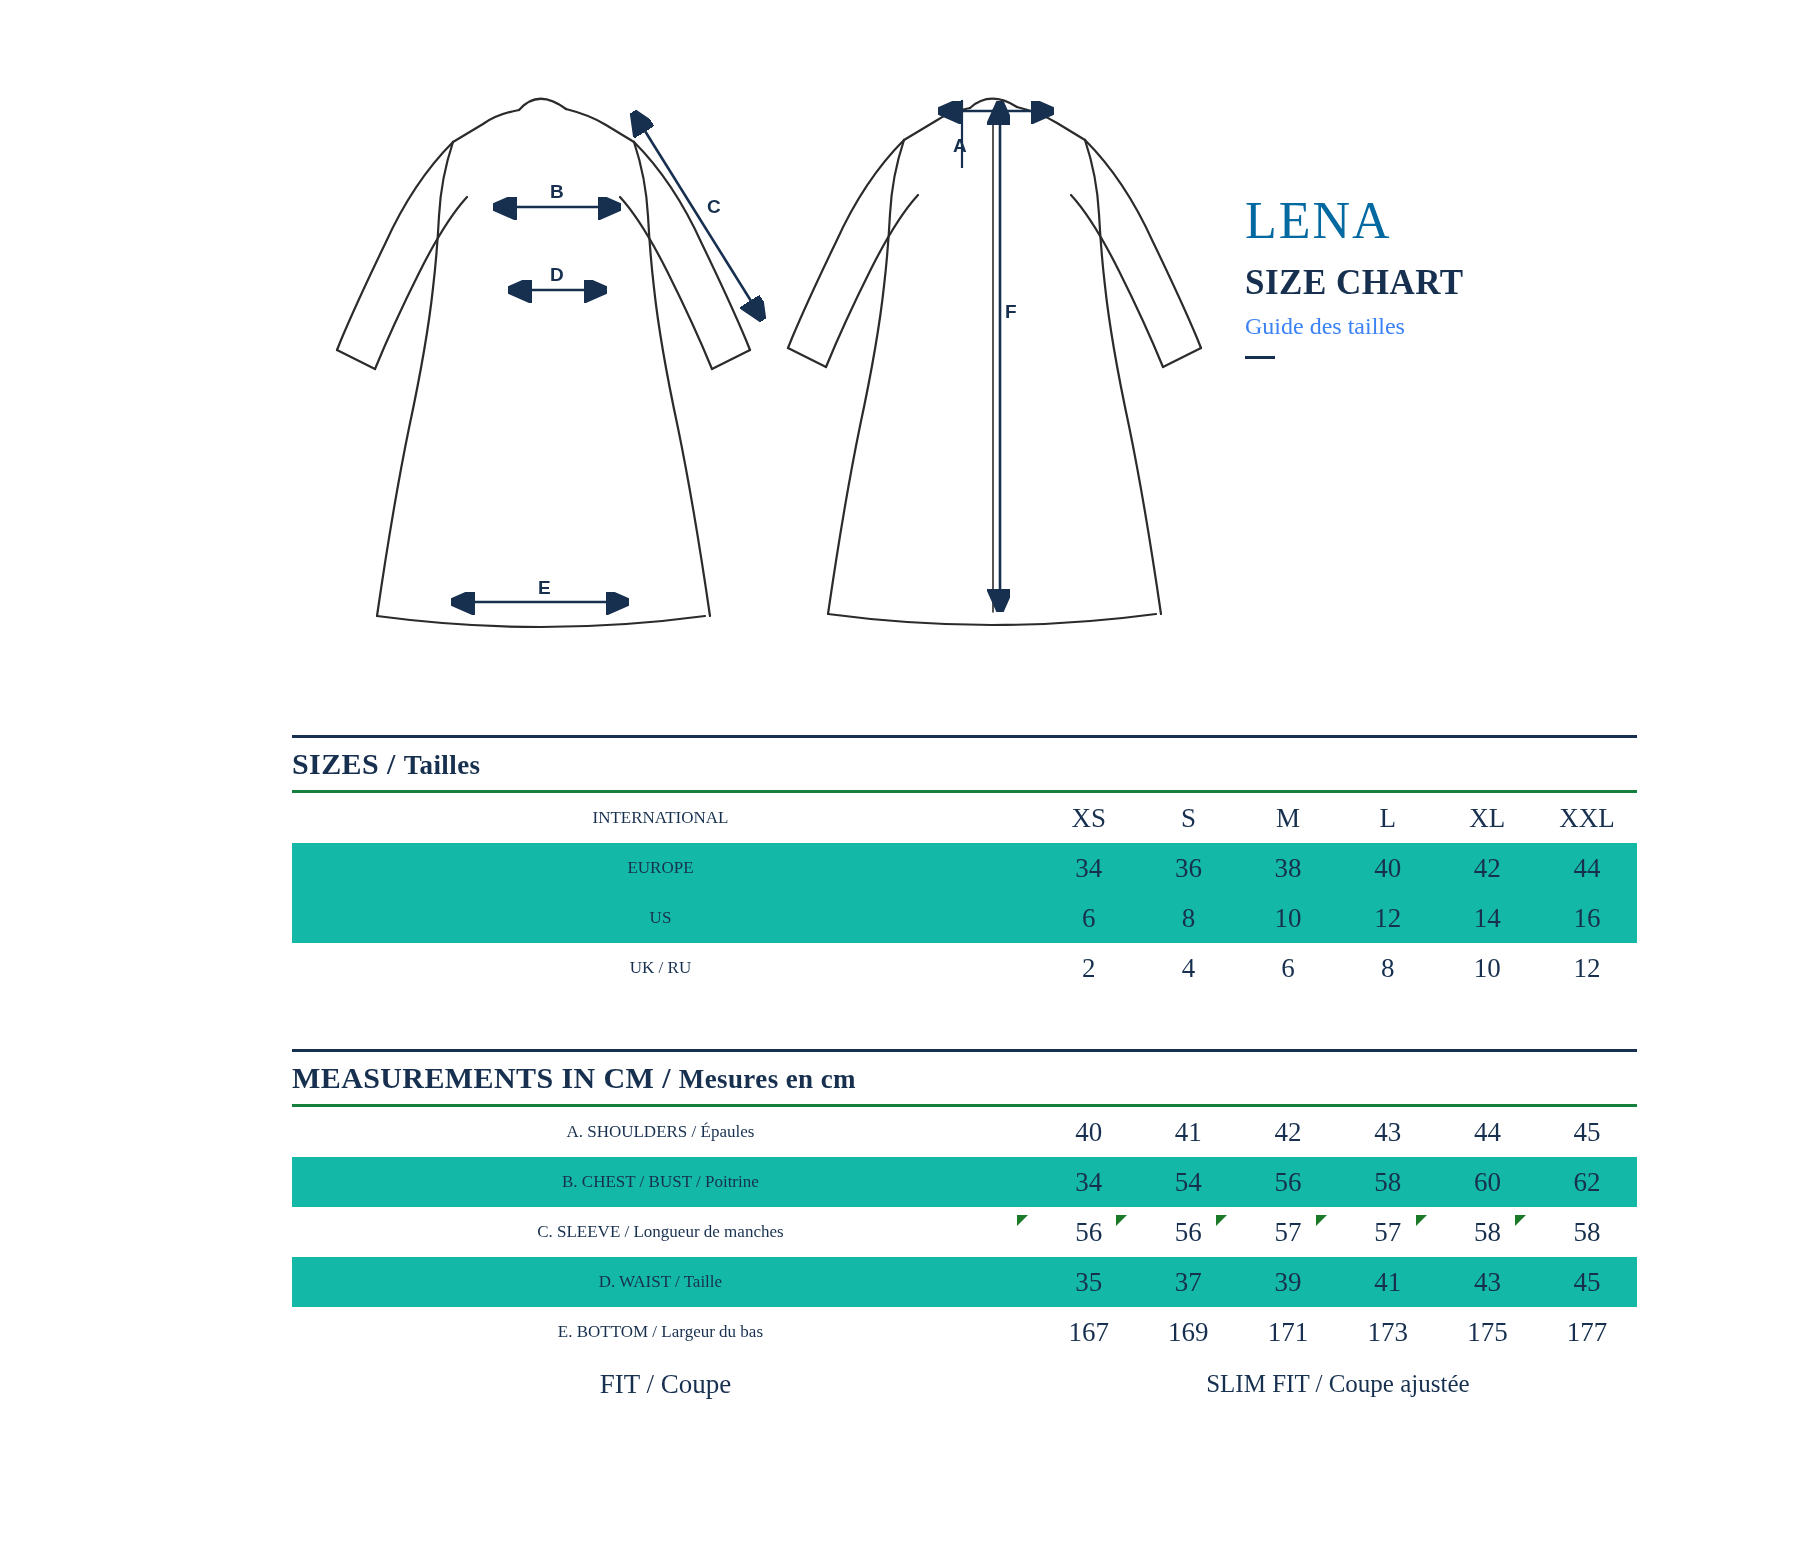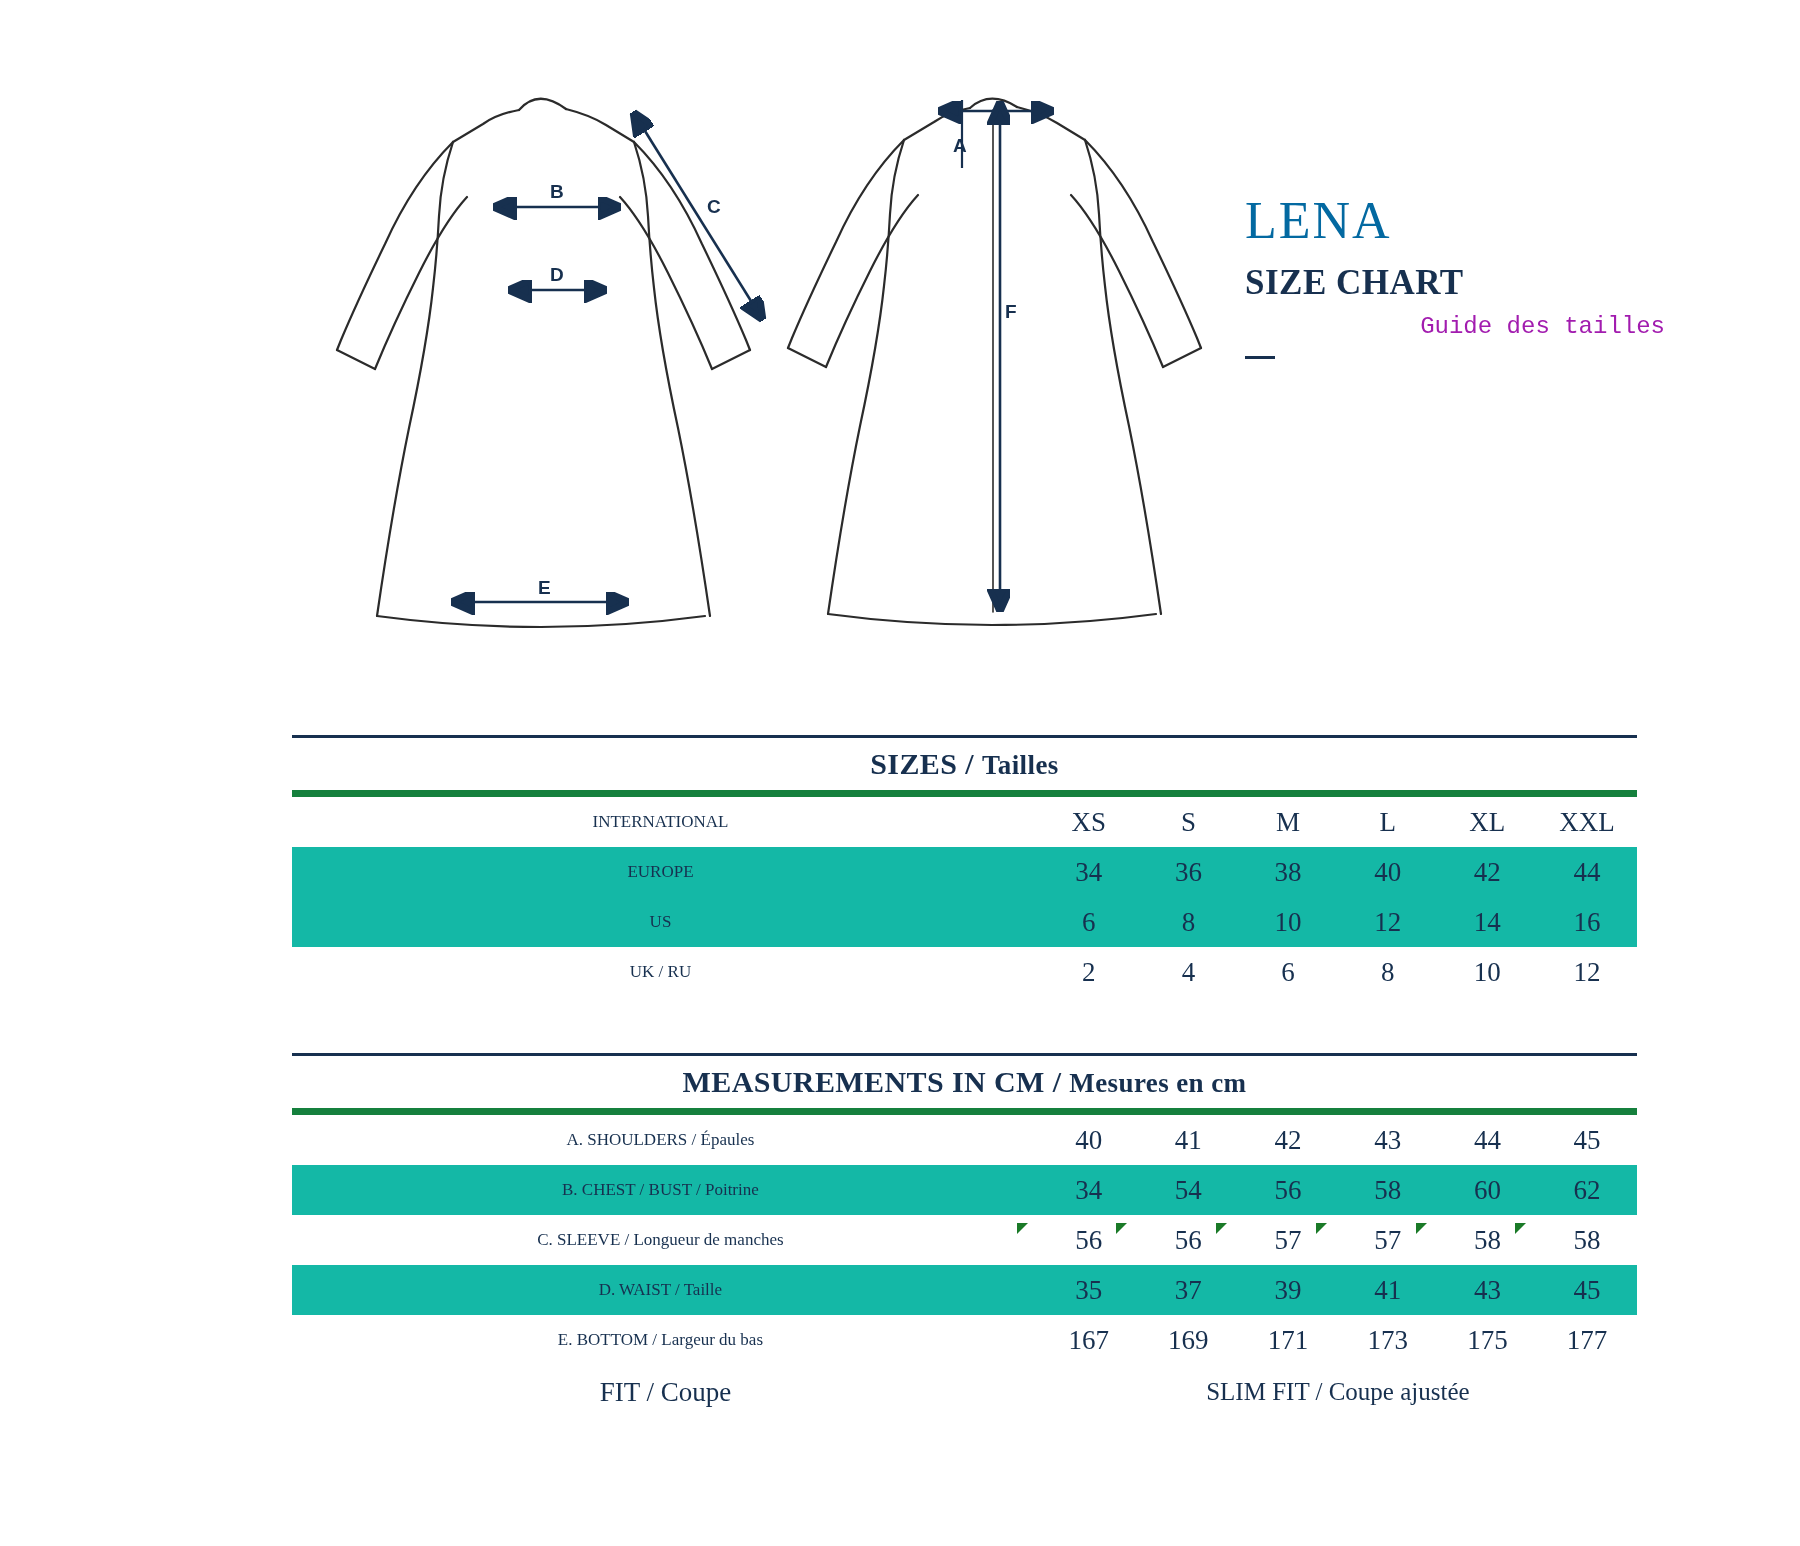--- a/index.html
+++ b/index.html
@@ -45,25 +45,24 @@
   }
   .brand-sub {
     font-family: "Liberation Serif", serif;
     font-size: 35px;
     font-weight: bold;
     letter-spacing: 0.5px;
     color: #17304f;
     margin: 0 0 10px 0;
   }
   .brand-sub-fr {
-    font-family: Liberation Mono, monospace;
+    font-family: Liberation Serif, serif;
     font-size: 24px;
-    color: #a21caf;
+    color: #3b82f6;
     margin: 0 0 16px 0;
-    text-align: right;
   }
   .brand-rule {
     width: 30px;
     height: 3px;
     background: #17304f;
   }
 
   
   .tables {
     position: absolute;
@@ -76,28 +75,28 @@
     width: 100%;
     color: #17304f;
   }
   td, th {
     font-family: "Liberation Serif", serif;
     color: #17304f;
     padding: 0;
     font-weight: normal;
   }
   .section-title-row td {
-    text-align: center;
+    text-align: left;
     font-size: 30px;
     font-weight: bold;
     letter-spacing: 0.4px;
     height: 52px;
     vertical-align: middle;
     border-top: 3px solid #17304f;
-    border-bottom: 7px solid #15803d;
+    border-bottom: 3px solid #15803d;
   }
   .section-title-row td .fr {
     font-weight: bold;
     font-style: normal;
     font-size: 27px;
   }
   tr.zebra {
     background: #14b8a6;
   }
   td.rowlabel {

